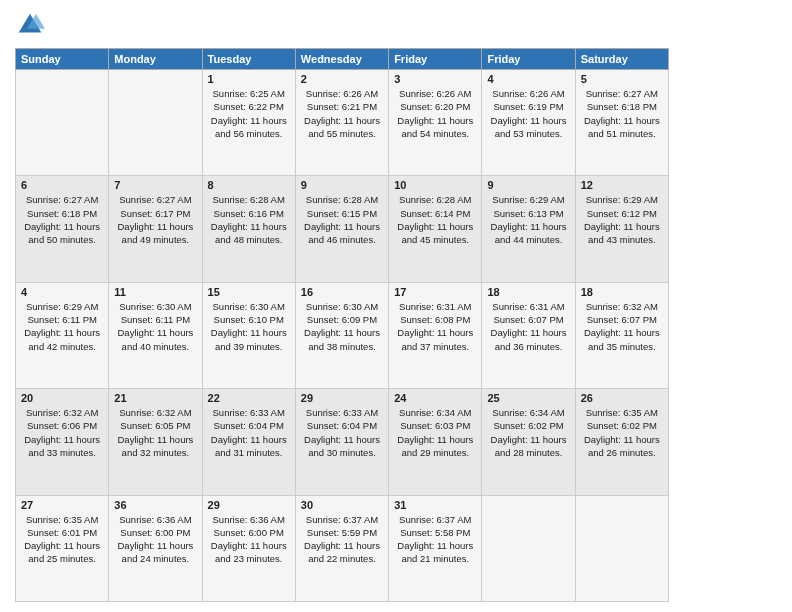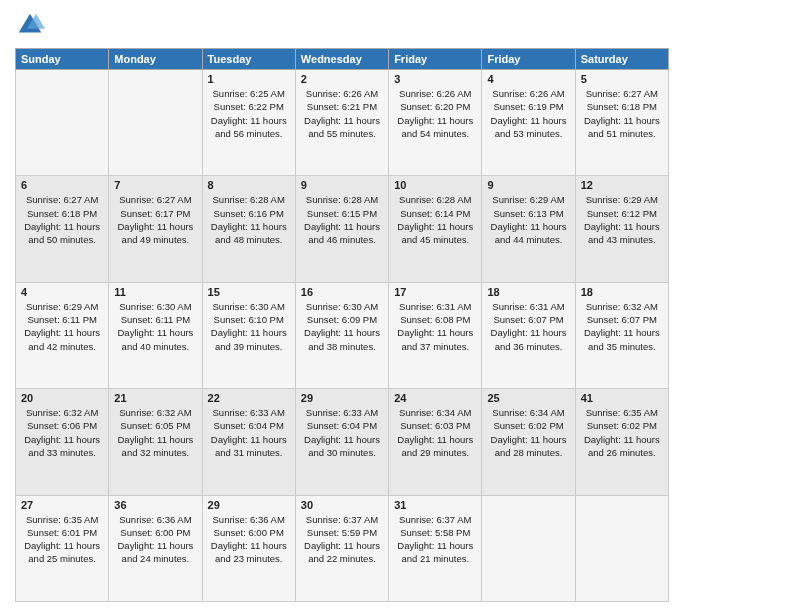--- a/index.html
+++ b/index.html
@@ -292,21 +292,21 @@
 Sunset: 6:03 PM
 Daylight: 11 hours and 29 minutes.</div>
           </td>
           <td>
             <span class="day-number">25</span>
             <div class="day-info" style="white-space: pre-line;">Sunrise: 6:34 AM
 Sunset: 6:02 PM
 Daylight: 11 hours and 28 minutes.</div>
           </td>
           <td>
-            <span class="day-number">41</span>
+            <span class="day-number">26</span>
             <div class="day-info" style="white-space: pre-line;">Sunrise: 6:35 AM
 Sunset: 6:02 PM
 Daylight: 11 hours and 26 minutes.</div>
           </td>
         </tr>
         <tr>
           <td>
             <span class="day-number">27</span>
             <div class="day-info" style="white-space: pre-line;">Sunrise: 6:35 AM
 Sunset: 6:01 PM

